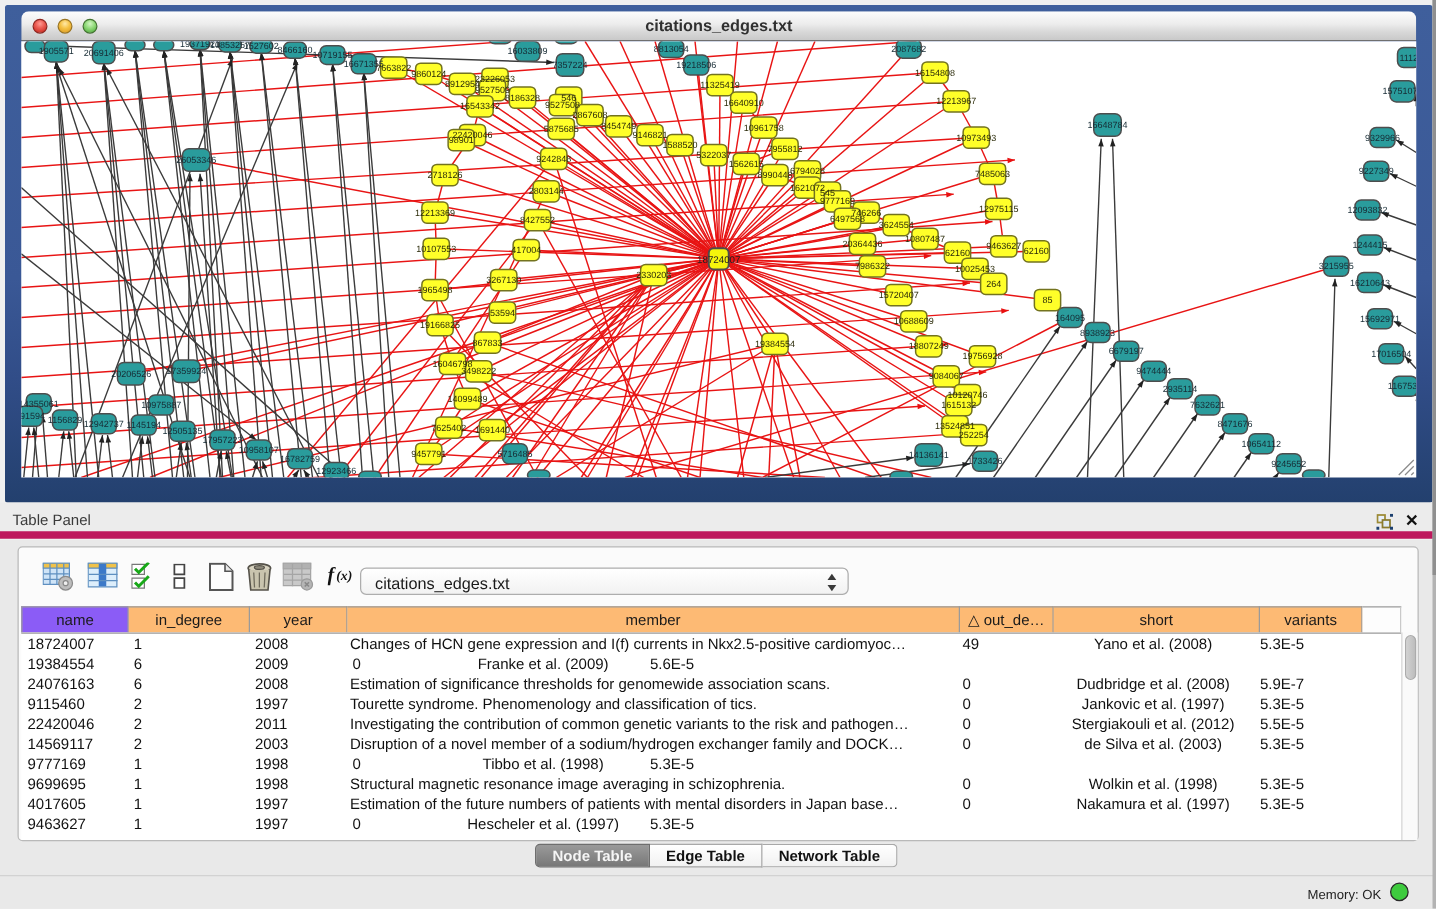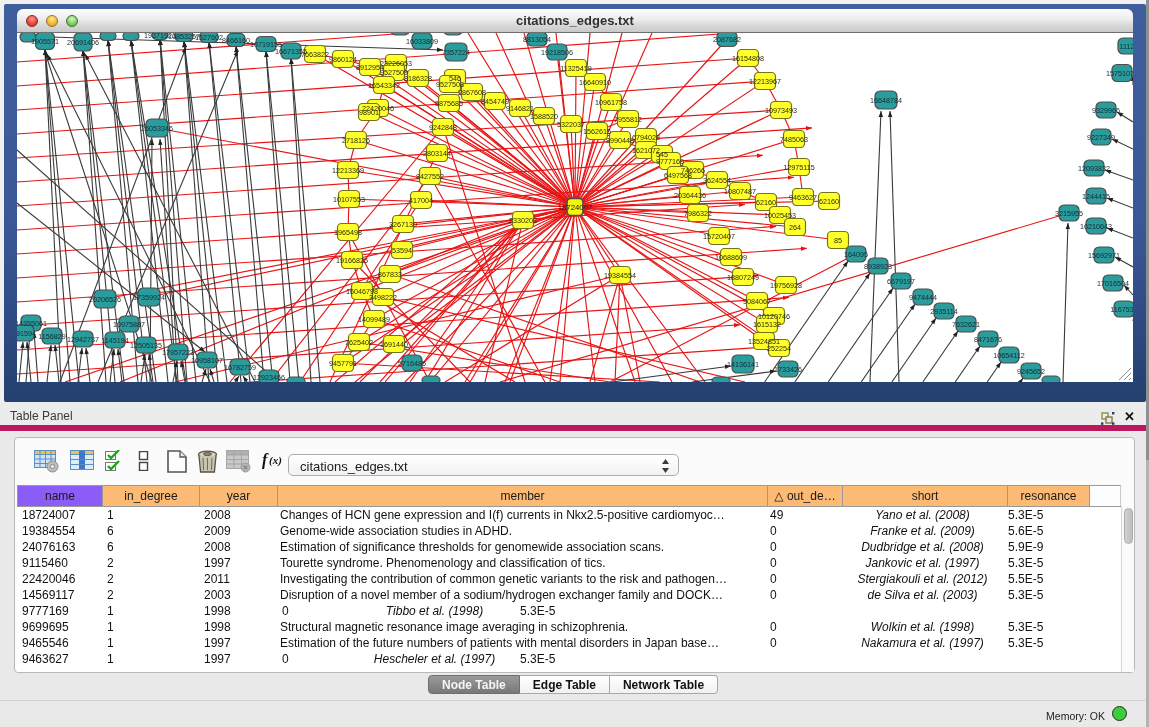--- a/index.html
+++ b/index.html
@@ -31,21 +31,21 @@
 #thead { position:absolute; left:2px; top:47px; height:21px; width:1104px; display:flex; font-size:12px; color:#1a1a1a; }
 #thead .h { border-right:1px solid #9a9a9a; border-top:1px solid #9a9a9a; background:#fdba74; text-align:center; line-height:20px; height:21px; }
 #thead .h.gray { background:#8b5cf6; border-left:1px solid #9a9a9a; }
 #tbody { position:absolute; left:2px; top:68px; width:1104px; height:166px; background:#fff; font-size:12px; color:#111; border-top:1px solid #9a9a9a; overflow:hidden; }
 .tr { display:flex; height:16px; line-height:16px; white-space:nowrap; }
 .c0 { width:85px;  padding-left:5px; flex:none; }
 .c1 { width:97px;  padding-left:5px; flex:none; }
 .c2 { width:78px;  padding-left:5px; flex:none; }
 .c3 { width:488px; padding-left:3px; flex:none; overflow:hidden; }
 .c4 { width:75px;  padding-left:5px; flex:none; }
-.c5 { width:165px; flex:none; text-align:center;font-style:italic; }
+.c5 { width:165px; flex:none; text-align:center; }
 .c6 { width:82px;  padding-left:3px; flex:none; }
 #vscroll { position:absolute; left:1106px; top:68px; width:13px; height:166px; background:#fafafa; border-left:1px solid #d5d5d5; }
 #vthumb { position:absolute; left:1.5px; top:2px; width:9px; height:36px; background:linear-gradient(90deg,#d2d2d2,#bdbdbd); border:1px solid #ababab; border-radius:5px; }
 #tabs { position:absolute; left:428px; top:243px; height:19px; display:flex; font-size:12px; }
 #tabs .tab { height:19px; line-height:18px; padding:0 13px; background:linear-gradient(180deg,#ffffff,#f1f1f1); border:1px solid #a8a8a8; border-left:none; color:#111;font-weight:bold; }
 #tabs .tab.sel { background:linear-gradient(180deg,#9a9a9a,#787878); color:#f5f5f5; border:1px solid #6e6e6e; border-radius:4px 0 0 4px; }
 #tabs .tab.last { border-radius:0 4px 4px 0; }
 #status { position:absolute; left:0; top:700px; width:1149px; height:27px; background:#e9e9e9; border-top:1px solid #d2d2d2; }
 #status .mem { position:absolute; right:44px; top:9px; font-size:10.5px; color:#222; }
 #memdot { position:absolute; right:22px; top:5px; width:15px; height:15px; border-radius:50%; background:#3ecb3e; border:1.5px solid #2a2a2a; }
@@ -893,50 +893,49 @@
         </svg>
       </div>
     </div>
     <div id="thead">
       <div class="h gray" style="width:86px">name</div>
       <div class="h" style="width:97px">in_degree</div>
       <div class="h" style="width:78px">year</div>
       <div class="h" style="width:490px">member</div>
       <div class="h" style="width:75px">△ out_de…</div>
       <div class="h" style="width:165px">short</div>
-      <div class="h" style="width:82px">resonance</div>
+      <div class="h" style="width:82px">variants</div>
       <div style="flex:1;background:#fdfdfd;border-top:1px solid #9a9a9a;border-right:1px solid #c9c9c9"></div>
     </div>
     <div id="tbody">
 <div class="tr">
           <div class="c0">18724007</div>
           <div class="c1">1</div>
           <div class="c2">2008</div>
           <div class="c3">Changes of HCN gene expression and I(f) currents in Nkx2.5-positive cardiomyoc…</div>
           <div class="c4">49</div>
           <div class="c5">Yano et al. (2008)</div>
           <div class="c6">5.3E-5</div>
         </div>
 <div class="tr">
           <div class="c0">19384554</div>
           <div class="c1">6</div>
           <div class="c2">2009</div>
-          <div class="c3">Genome-wide association studies in ADHD.</div>
           <div class="c4">0</div>
           <div class="c5">Franke et al. (2009)</div>
           <div class="c6">5.6E-5</div>
         </div>
 <div class="tr">
           <div class="c0">24076163</div>
           <div class="c1">6</div>
           <div class="c2">2008</div>
           <div class="c3">Estimation of significance thresholds for genomewide association scans.</div>
           <div class="c4">0</div>
           <div class="c5">Dudbridge et al. (2008)</div>
-          <div class="c6">5.9E-9</div>
+          <div class="c6">5.9E-7</div>
         </div>
 <div class="tr">
           <div class="c0">9115460</div>
           <div class="c1">2</div>
           <div class="c2">1997</div>
           <div class="c3">Tourette syndrome. Phenomenology and classification of tics.</div>
           <div class="c4">0</div>
           <div class="c5">Jankovic et al. (1997)</div>
           <div class="c6">5.3E-5</div>
         </div>
@@ -969,21 +968,21 @@
 <div class="tr">
           <div class="c0">9699695</div>
           <div class="c1">1</div>
           <div class="c2">1998</div>
           <div class="c3">Structural magnetic resonance image averaging in schizophrenia.</div>
           <div class="c4">0</div>
           <div class="c5">Wolkin et al. (1998)</div>
           <div class="c6">5.3E-5</div>
         </div>
 <div class="tr">
-          <div class="c0">9465546</div>
+          <div class="c0">4017605</div>
           <div class="c1">1</div>
           <div class="c2">1997</div>
           <div class="c3">Estimation of the future numbers of patients with mental disorders in Japan base…</div>
           <div class="c4">0</div>
           <div class="c5">Nakamura et al. (1997)</div>
           <div class="c6">5.3E-5</div>
         </div>
 <div class="tr">
           <div class="c0">9463627</div>
           <div class="c1">1</div>

